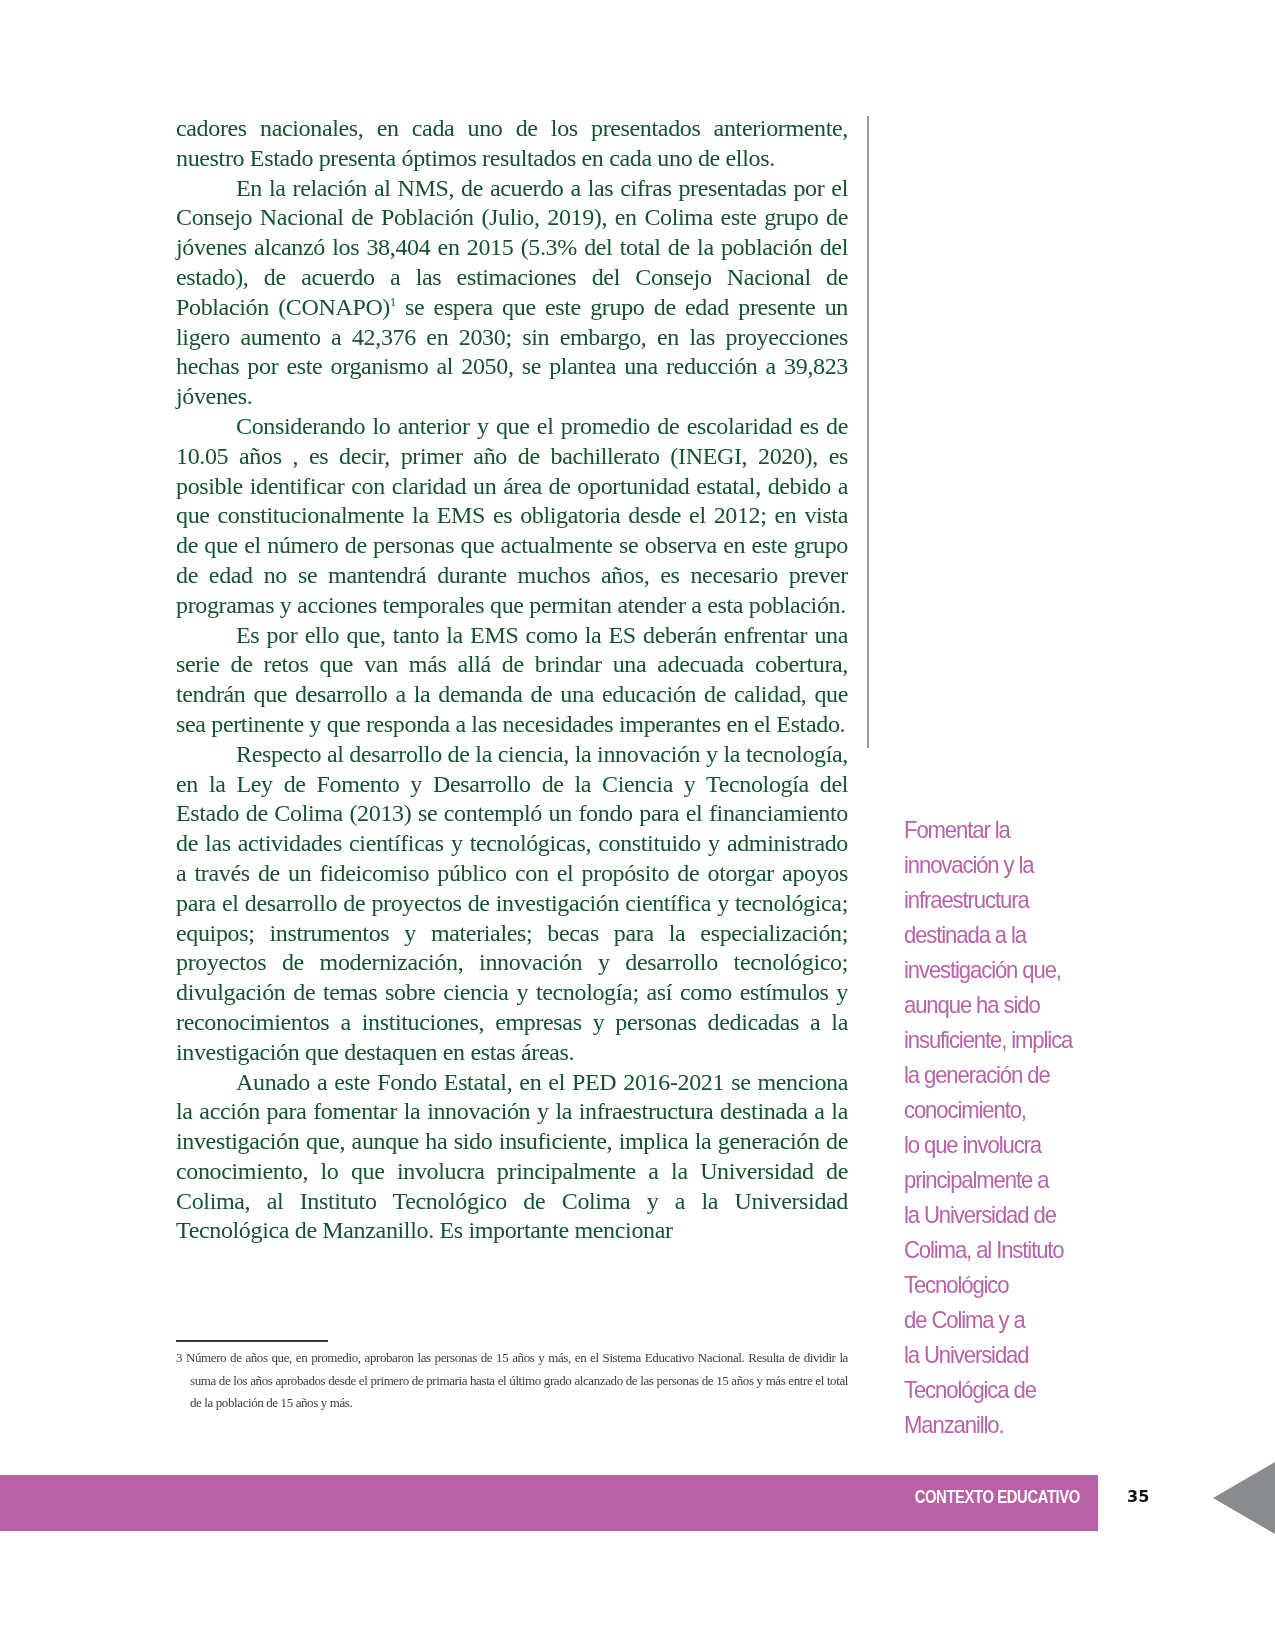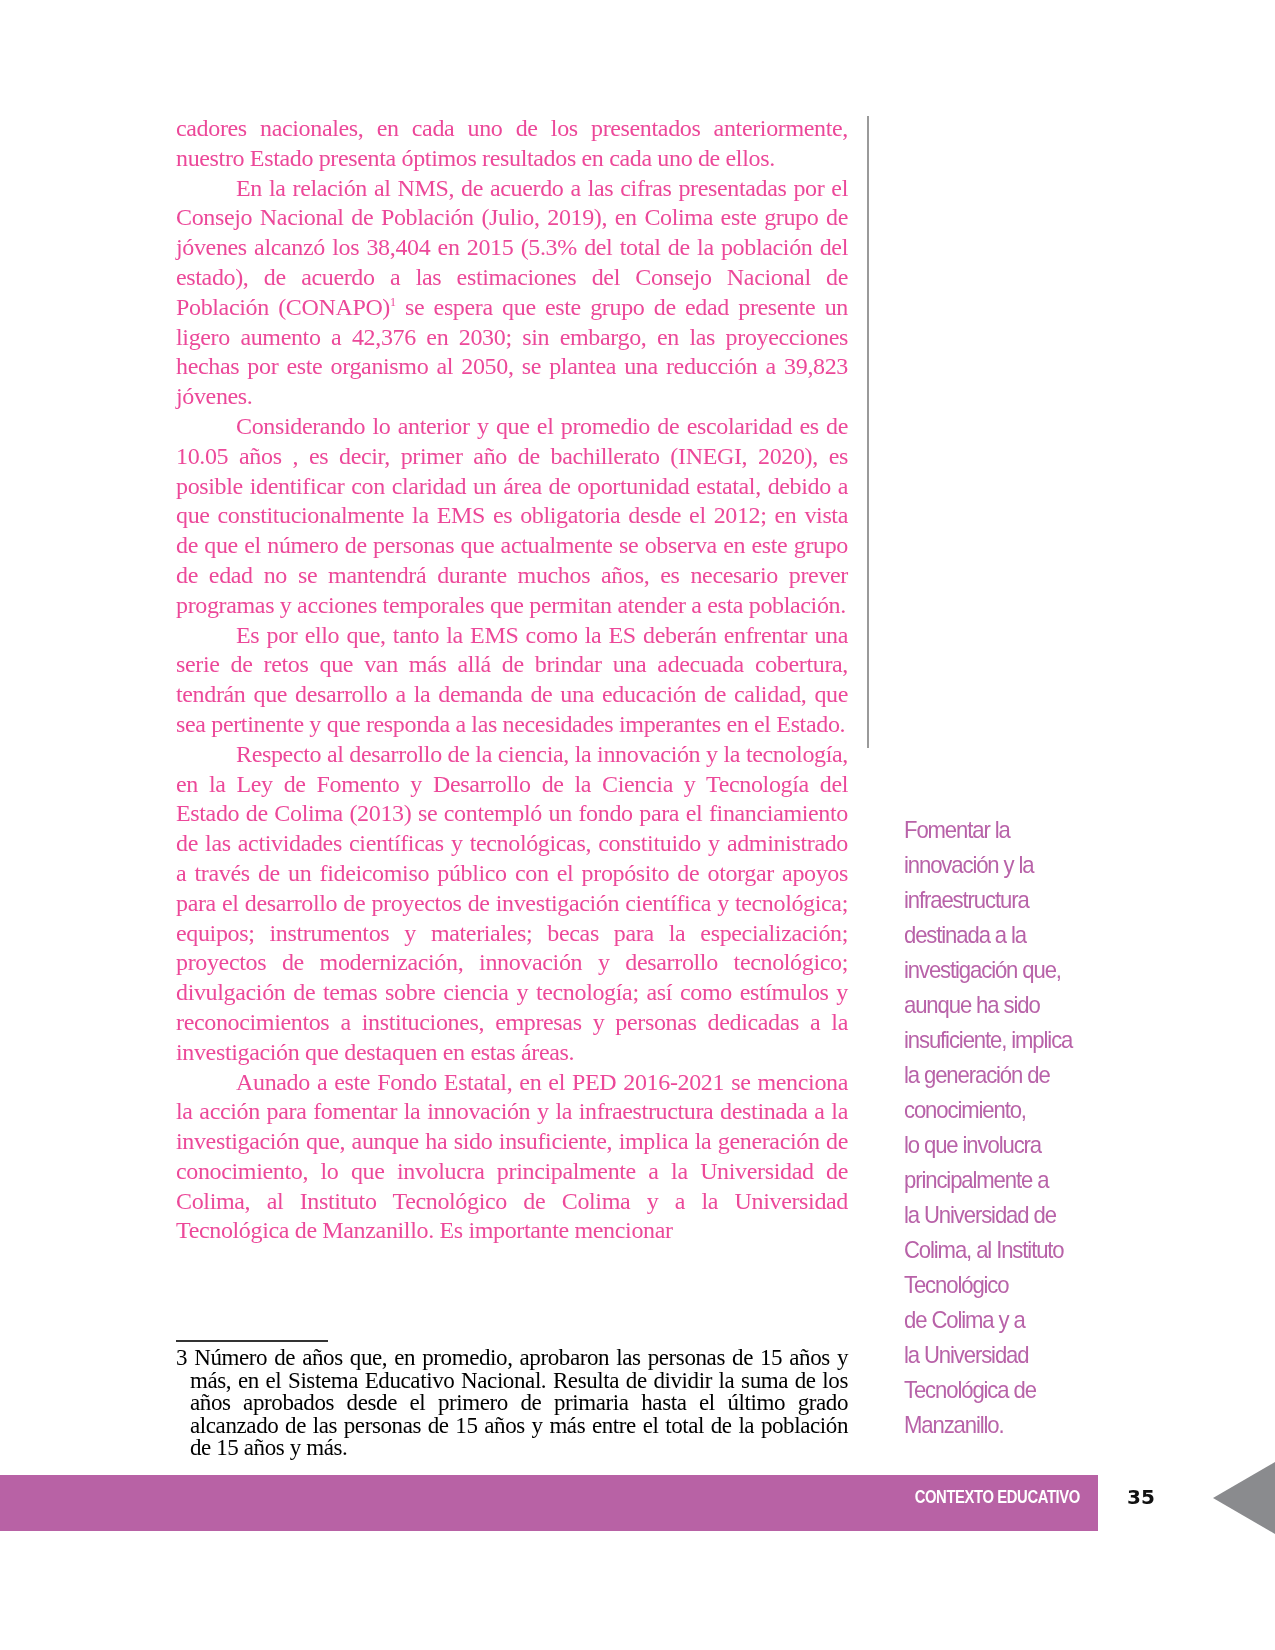--- a/index.html
+++ b/index.html
@@ -1,31 +1,31 @@
 <!DOCTYPE html>
 <html><head>
 <meta charset="utf-8">
 <style>
   html, body { margin: 0; padding: 0; background: #ffffff; }
   body { width: 1275px; height: 1650px; position: relative; overflow: hidden; }
   .main-text {
     position: absolute; left: 176px; top: 114px; width: 672px;
     font-family: "Liberation Serif", "DejaVu Serif", serif;
-    font-size: 24px; line-height: 29.8px; color: #ec4899;
+    font-size: 24px; line-height: 29.8px; color: #14532d;
     text-align: justify; hyphens: manual; letter-spacing: -0.35px;
   }
   .main-text p { margin: 0; }
   .main-text p.indent { text-indent: 60px; }
   .main-text sup { font-size: 12px; line-height: 0; vertical-align: super; }
   .vrule { position: absolute; left: 867px; top: 116px; width: 2px; height: 632px; background: #9a9a9a; }
   .footnote-rule { position: absolute; left: 176px; top: 1340px; width: 152px; height: 2px; background: #333333; }
   .footnote {
     position: absolute; left: 176px; top: 1347px; width: 672px;
     font-family: "Liberation Serif", "DejaVu Serif", serif;
-    font-size: 23px; line-height: 22.5px; color: #000000; text-align: justify;
+    font-size: 13px; line-height: 22.5px; color: #404040; text-align: justify;
     letter-spacing: -0.4px; padding-left: 14px; text-indent: -14px; box-sizing: border-box;
   }
   .sidequote {
     position: absolute; left: 904px; top: 812px; width: 300px;
     font-family: "Liberation Sans", "DejaVu Sans", sans-serif;
     font-size: 24px; line-height: 35px; color: #b862a8;
     letter-spacing: -1.2px; transform: scaleX(0.92); transform-origin: left top;
   }
   .sidequote span { display: block; white-space: nowrap; }
   .footer-bar {
@@ -33,21 +33,21 @@
   }
   .footer-section {
     position: absolute; right: 18px; top: 0; height: 44px; line-height: 44px;
     font-family: "Liberation Sans", "DejaVu Sans", sans-serif; font-weight: bold;
     font-size: 19px; color: #ffffff; letter-spacing: -0.5px;
     transform: scaleX(0.78); transform-origin: right center;
   }
   .page-number {
     position: absolute; left: 1127px; top: 1475px; height: 44px; line-height: 44px;
     font-family: "DejaVu Sans", "Liberation Sans", sans-serif; font-weight: bold;
-    font-size: 20px; color: #111111;
+    font-size: 16px; color: #111111;
   }
   .page-triangle {
     position: absolute; left: 1213px; top: 1462px; width: 0; height: 0;
     border-top: 36px solid transparent; border-bottom: 36px solid transparent;
     border-right: 62px solid #8a8b8e;
   }
 </style>
 </head>
 <body>
 

